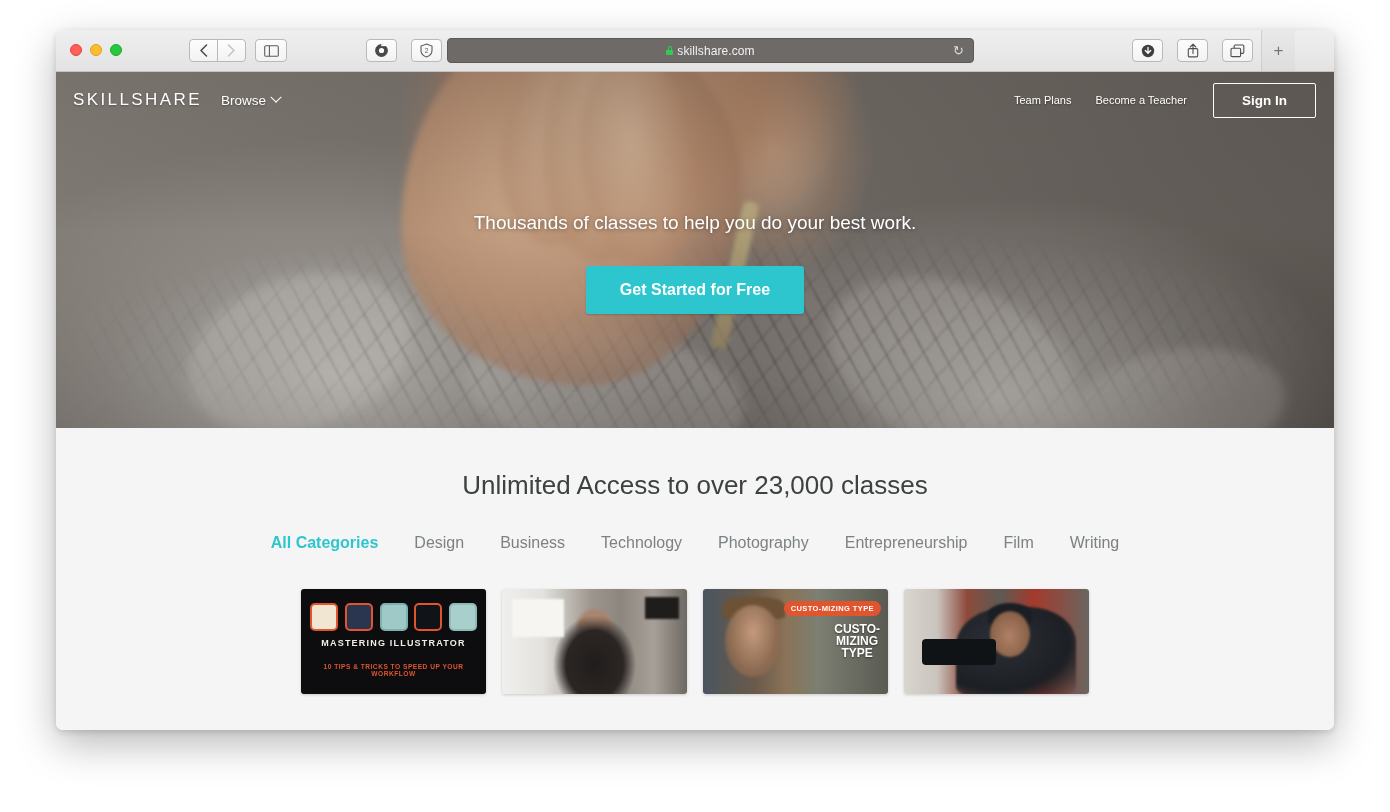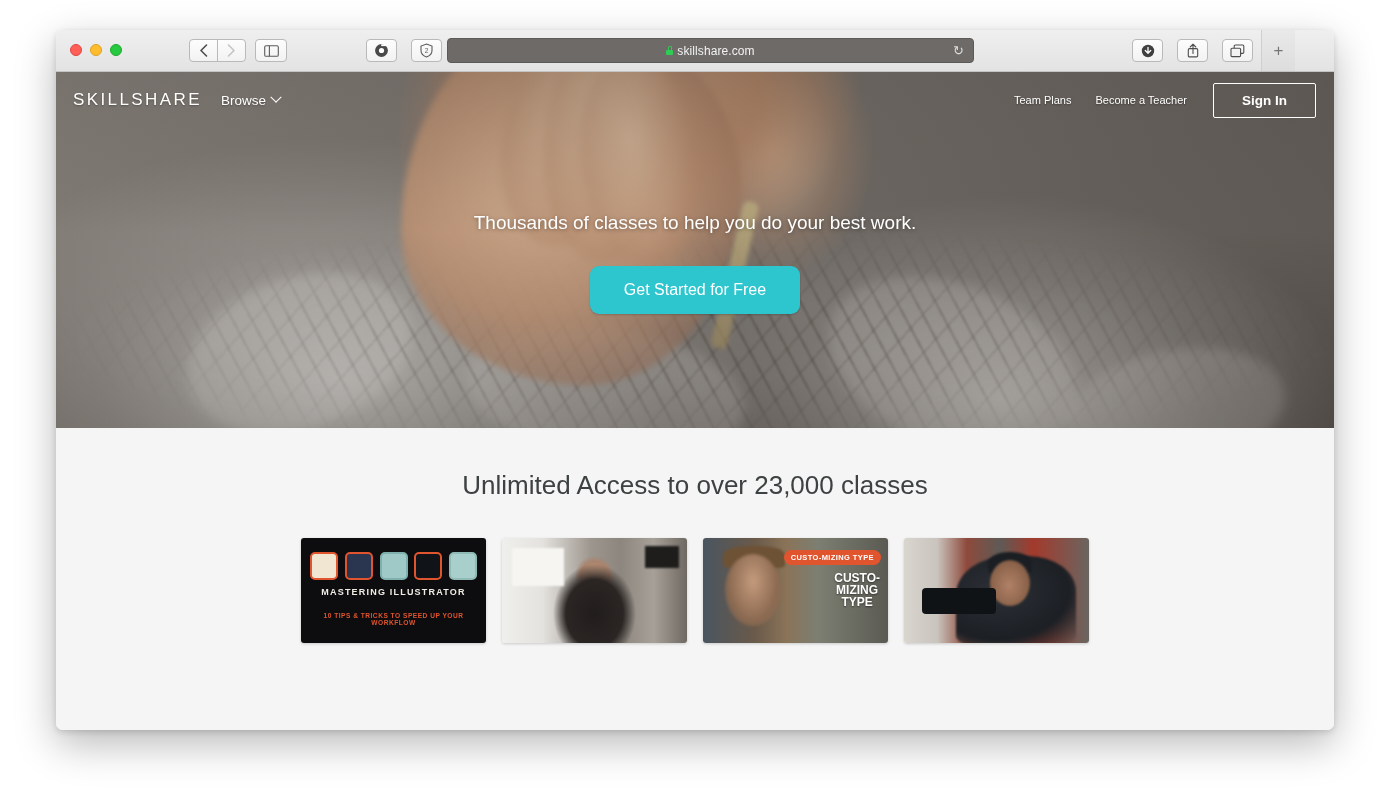--- a/index.html
+++ b/index.html
@@ -314,23 +314,23 @@
     font-size: 19px;
     margin: 22px 0 0 0;
     text-shadow: 0 1px 4px rgba(0,0,0,0.4);
   }
   .cta {
     display: inline-block;
     margin-top: 32px;
     background: #2ec6ce;
     color: #ffffff;
     font-size: 16px;
-    font-weight: normal;
+    font-weight: bold;
     padding: 15px 34px;
-    border-radius: 9px;
+    border-radius: 3px;
     box-shadow: 0 1px 2px rgba(0,0,0,0.18);
   }
 
   
   .section {
     background: #f5f5f5;
     padding-top: 42px;
     text-align: center;
   }
   .section-title {
@@ -620,20 +620,30 @@
 
       <div class="hero-copy">
         <p class="hero-sub">Thousands of classes to help you do your best work.</p>
         <div><span class="cta">Get Started for Free</span></div>
       </div>
     </div>
 
     <div class="section">
       <h2 class="section-title">Unlimited Access to over 23,000 classes</h2>
 
+      <div class="cat-tabs">
+        <span class="cat active">All Categories</span>
+        <span class="cat">Design</span>
+        <span class="cat">Business</span>
+        <span class="cat">Technology</span>
+        <span class="cat">Photography</span>
+        <span class="cat">Entrepreneurship</span>
+        <span class="cat">Film</span>
+        <span class="cat">Writing</span>
+      </div>
 
       <div class="cards">
 
         <div class="card c1">
           <div class="c1-icons">
             <div class="ic ic-a"></div>
             <div class="ic ic-b"></div>
             <div class="ic ic-c"></div>
             <div class="ic ic-d"></div>
             <div class="ic ic-e"></div>

